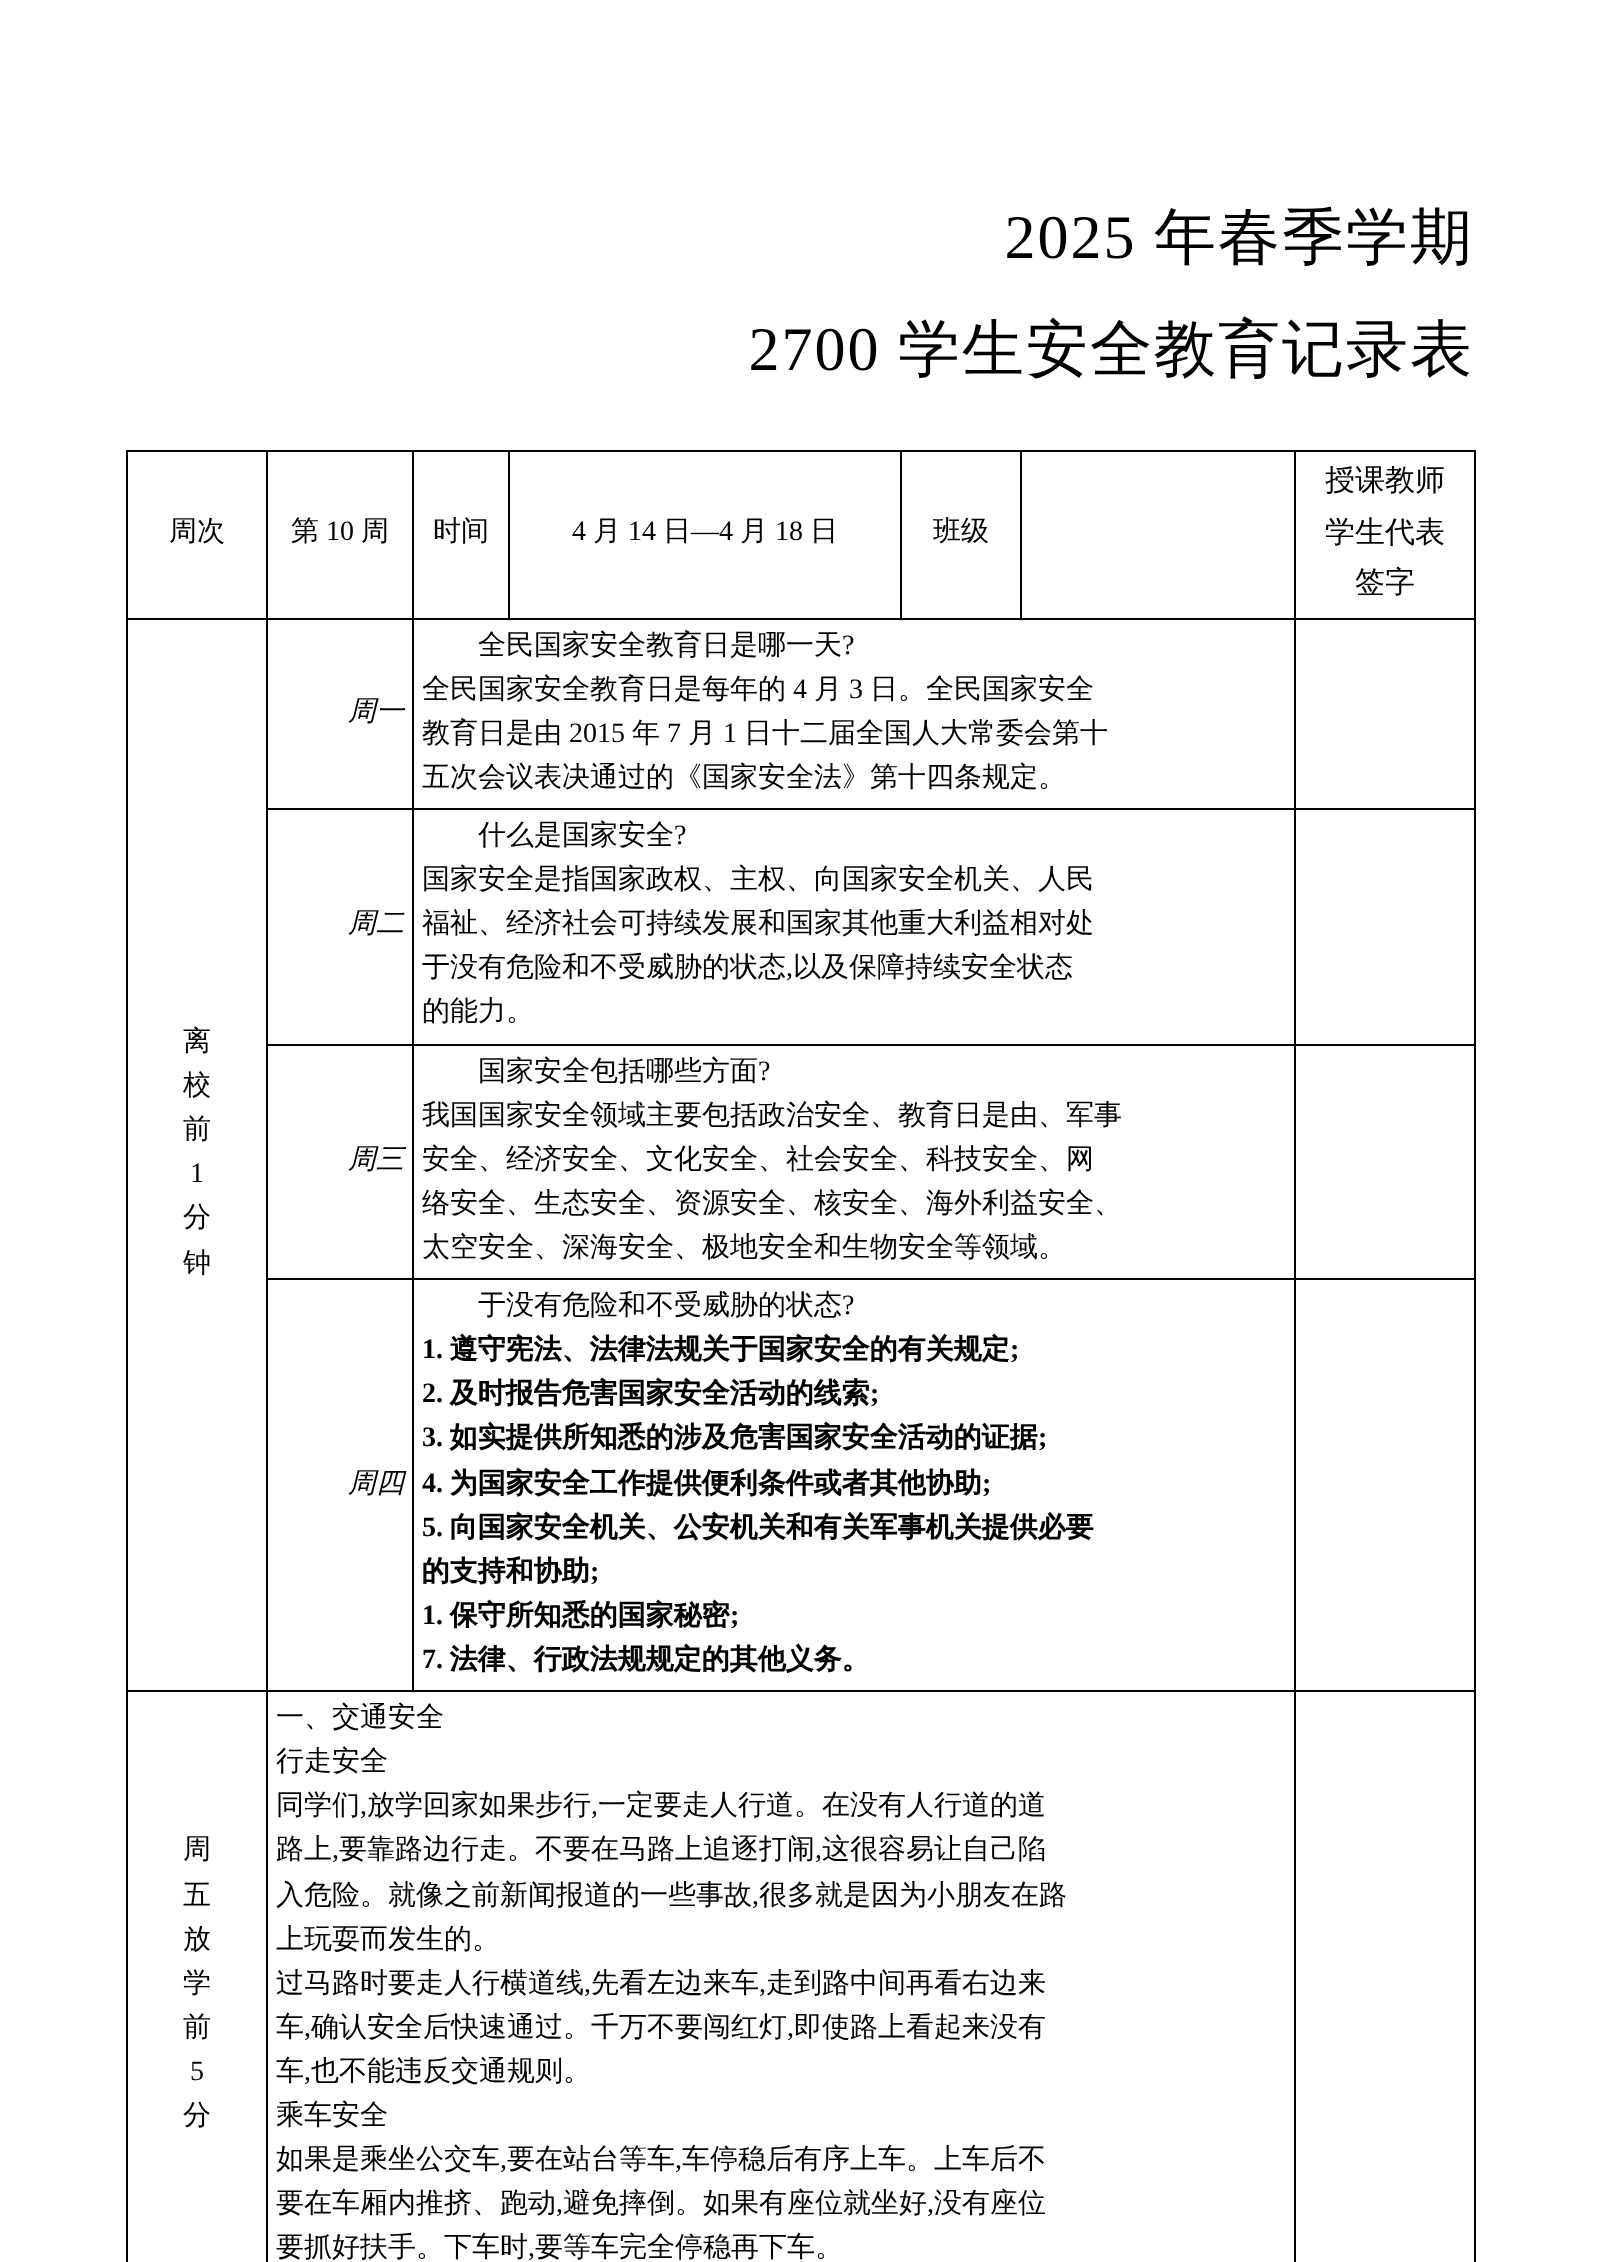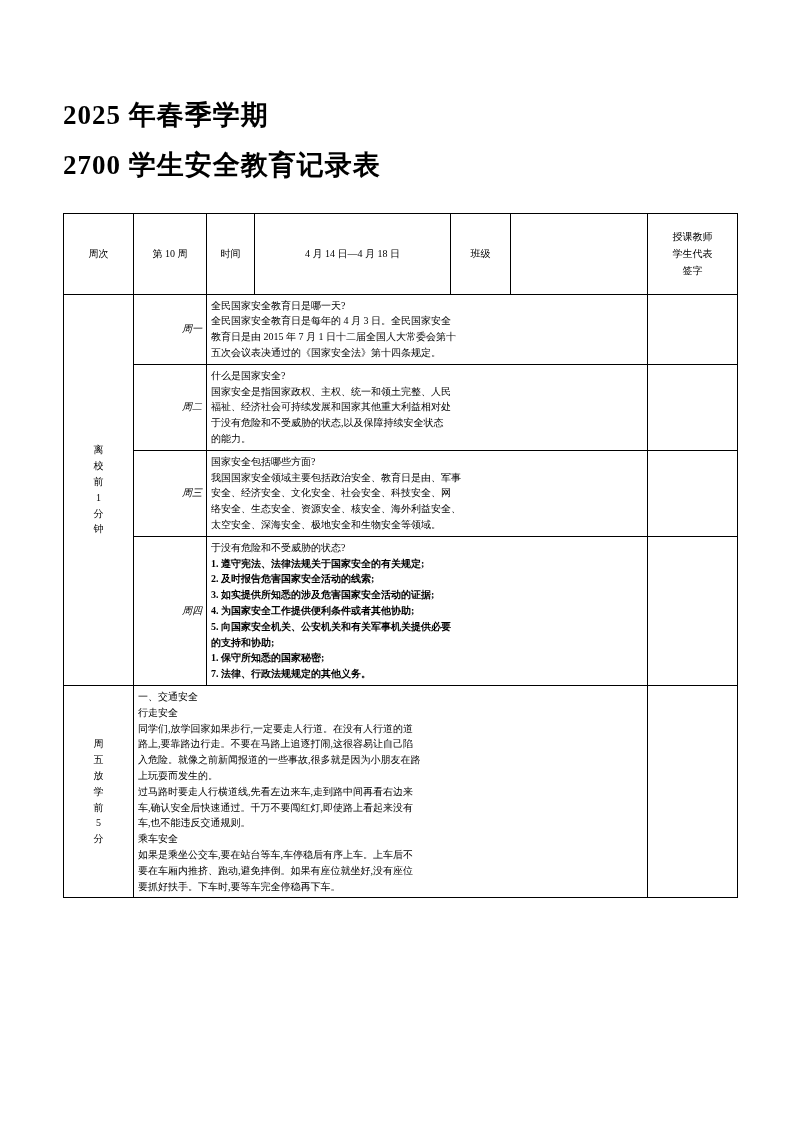--- a/index.html
+++ b/index.html
@@ -14,52 +14,52 @@
     color: #000000;
   }
   .page {
     width: 800px;
     min-height: 1131px;
     box-sizing: border-box;
     padding: 95px 63px 20px 63px;
     position: relative;
   }
   .doc-title {
-    text-align: left;
-    font-size: 27px;
+    text-align: right;
+    font-size: 31px;
     line-height: 1.55;
     letter-spacing: 1px;
     margin: 0;
-    font-weight: bold;
+    font-weight: normal;
   }
   .doc-title .line2 {
     display: block;
     margin-top: 8px;
   }
   table.rec {
     border-collapse: collapse;
     width: 674px;
     margin-top: 26px;
     table-layout: fixed;
   }
   table.rec td {
     border: 1px solid #000000;
     vertical-align: middle;
     padding: 3px 4px;
-    font-size: 10px;
+    font-size: 14px;
     line-height: 1.58;
   }
   
   .hdr td {
     text-align: center;
     height: 74px;
   }
   .hdr .sign {
     line-height: 1.7;
-    font-size: 10px;
+    font-size: 15px;
   }
   .vtext {
     text-align: center;
     font-size: 13.6px;
     line-height: 1.75;
     letter-spacing: 0;
   }
   .vtext span {
     display: block;
   }
@@ -67,20 +67,21 @@
     text-align: right;
     font-size: 12.6px;
     font-style: italic;
   }
   .content {
     text-align: left;
     padding: 4px 6px 5px 6px;
   }
   .content .q {
     display: block;
+    margin-left: 28px;
   }
   .content p {
     margin: 0;
   }
   .content .ind {
     margin: 0;
     padding-left: 0;
     font-weight: bold;
   }
   .sig {
@@ -140,21 +141,21 @@
           <p>教育日是由 2015 年 7 月 1 日十二届全国人大常委会第十</p>
           <p>五次会议表决通过的《国家安全法》第十四条规定。</p>
         </td>
         <td class="sig"></td>
       </tr>
 
       <tr>
         <td class="daycell">周二</td>
         <td class="content" colspan="4">
           <p class="q">什么是国家安全?</p>
-          <p>国家安全是指国家政权、主权、统一和领土完整、人民</p>
+          <p>国家安全是指国家政权、主权、向国家安全机关、人民</p>
           <p>福祉、经济社会可持续发展和国家其他重大利益相对处</p>
           <p>于没有危险和不受威胁的状态,以及保障持续安全状态</p>
           <p>的能力。</p>
         </td>
         <td class="sig"></td>
       </tr>
 
       <tr>
         <td class="daycell">周三</td>
         <td class="content" colspan="4">

